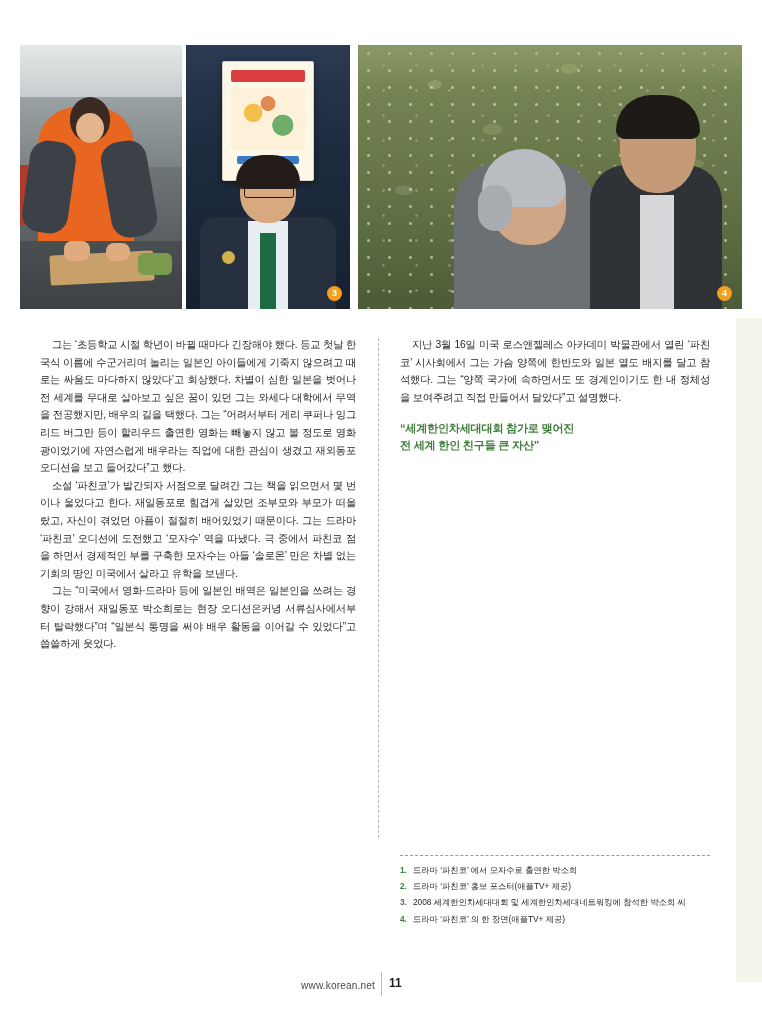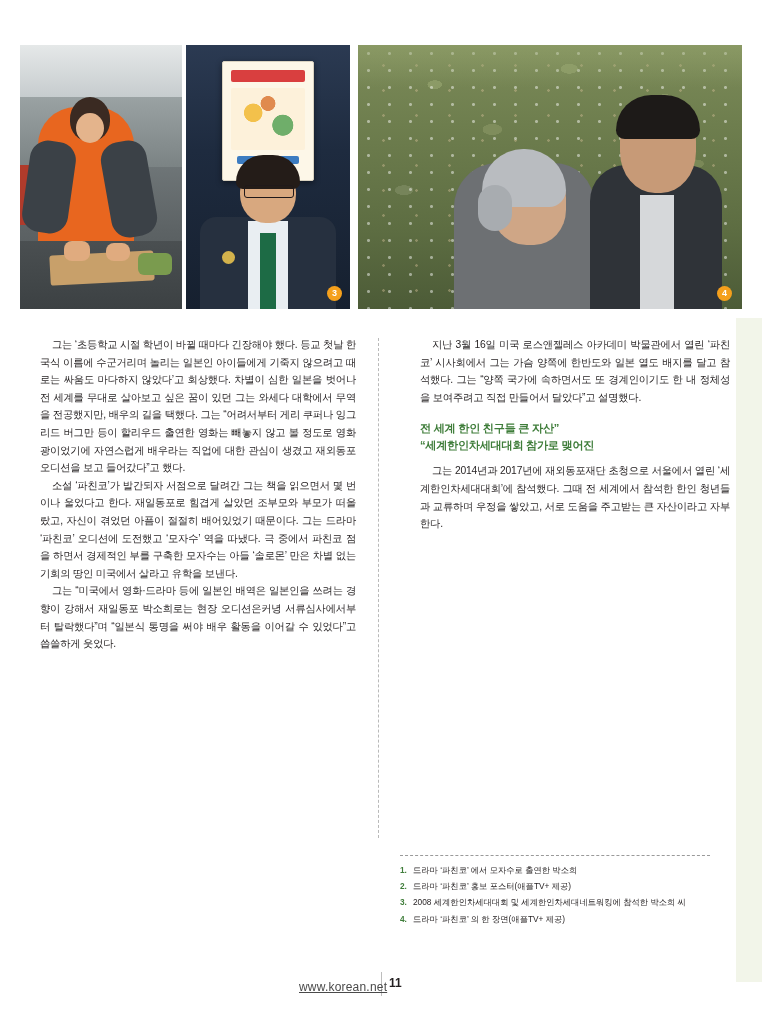--- a/index.html
+++ b/index.html
@@ -253,21 +253,21 @@
     line-height: 17.6px;
     color: #231f20;
     text-align: justify;
     letter-spacing: -0.2px;
   }
   .col p {
     margin: 0 0 0 0;
     text-indent: 12px;
   }
   #col-left { left: 40px; top: 336px; }
-  #col-right { left: 400px; top: 336px; width: 310px; margin-left: 20px; }
+  #col-right { left: 400px; top: 336px; width: 310px; }
 
   .subhead {
     color: #3f7d3a;
     font-weight: bold;
     font-size: 11.2px;
     line-height: 17px;
     margin: 14px 0 8px 0;
     text-indent: 0;
     letter-spacing: -0.3px;
   }
@@ -322,24 +322,23 @@
     width: 0;
     height: 24px;
     border-left: 1px solid #bdbdbd;
   }
   .footer-url {
     position: absolute;
     left: 299px;
     top: 980px;
     width: 76px;
     text-align: right;
-    font-size: 12px;
+    font-size: 10px;
     color: #4a4a4a;
     letter-spacing: .2px;
-    text-decoration: underline;
   }
   .footer-page {
     position: absolute;
     left: 389px;
     top: 976px;
     font-size: 12px;
     font-weight: bold;
     color: #231f20;
   }
 </style>
@@ -403,24 +402,23 @@
 
   <div class="col" id="col-left">
     <p>그는 ‘초등학교 시절 학년이 바뀔 때마다 긴장해야 했다. 등교 첫날 한국식 이름에 수군거리며 놀리는 일본인 아이들에게 기죽지 않으려고 때로는 싸움도 마다하지 않았다’고 회상했다. 차별이 심한 일본을 벗어나 전 세계를 무대로 살아보고 싶은 꿈이 있던 그는 와세다 대학에서 무역을 전공했지만, 배우의 길을 택했다. 그는 “어려서부터 게리 쿠퍼나 잉그리드 버그만 등이 할리우드 출연한 영화는 빼놓지 않고 볼 정도로 영화광이었기에 자연스럽게 배우라는 직업에 대한 관심이 생겼고 재외동포 오디션을 보고 들어갔다”고 했다.</p>
     <p>소설 ‘파친코’가 발간되자 서점으로 달려간 그는 책을 읽으면서 몇 번이나 울었다고 한다. 재일동포로 힘겹게 살았던 조부모와 부모가 떠올랐고, 자신이 겪었던 아픔이 절절히 배어있었기 때문이다. 그는 드라마 ‘파친코’ 오디션에 도전했고 ‘모자수’ 역을 따냈다. 극 중에서 파친코 점을 하면서 경제적인 부를 구축한 모자수는 아들 ‘솔로몬’ 만은 차별 없는 기회의 땅인 미국에서 살라고 유학을 보낸다.</p>
     <p>그는 “미국에서 영화·드라마 등에 일본인 배역은 일본인을 쓰려는 경향이 강해서 재일동포 박소희로는 현장 오디션은커녕 서류심사에서부터 탈락했다”며 “일본식 통명을 써야 배우 활동을 이어갈 수 있었다”고 씁쓸하게 웃었다.</p>
   </div>
 
   <div class="col" id="col-right">
     <p>지난 3월 16일 미국 로스앤젤레스 아카데미 박물관에서 열린 ‘파친코’ 시사회에서 그는 가슴 양쪽에 한반도와 일본 열도 배지를 달고 참석했다. 그는 “양쪽 국가에 속하면서도 또 경계인이기도 한 내 정체성을 보여주려고 직접 만들어서 달았다”고 설명했다.</p>
     <div class="subhead">
+      <div>“세계한인차세대대회 참가로 맺어진</div>
       <div>전 세계 한인 친구들 큰 자산”</div>
-      <div>“세계한인차세대대회 참가로 맺어진</div>
-    </div>
-    <p>그는 2014년과 2017년에 재외동포재단 초청으로 서울에서 열린 ‘세계한인차세대대회’에 참석했다. 그때 전 세계에서 참석한 한인 청년들과 교류하며 우정을 쌓았고, 서로 도움을 주고받는 큰 자산이라고 자부한다.</p>
+    </div>
   </div>
 
   <div class="caption-rule"></div>
   <div class="captions">
     <div class="cap">
       <span class="cap-num">1.</span>
       <span class="cap-txt">드라마 ‘파친코’ 에서 모자수로 출연한 박소희</span>
     </div>
     <div class="cap">
       <span class="cap-num">2.</span>

